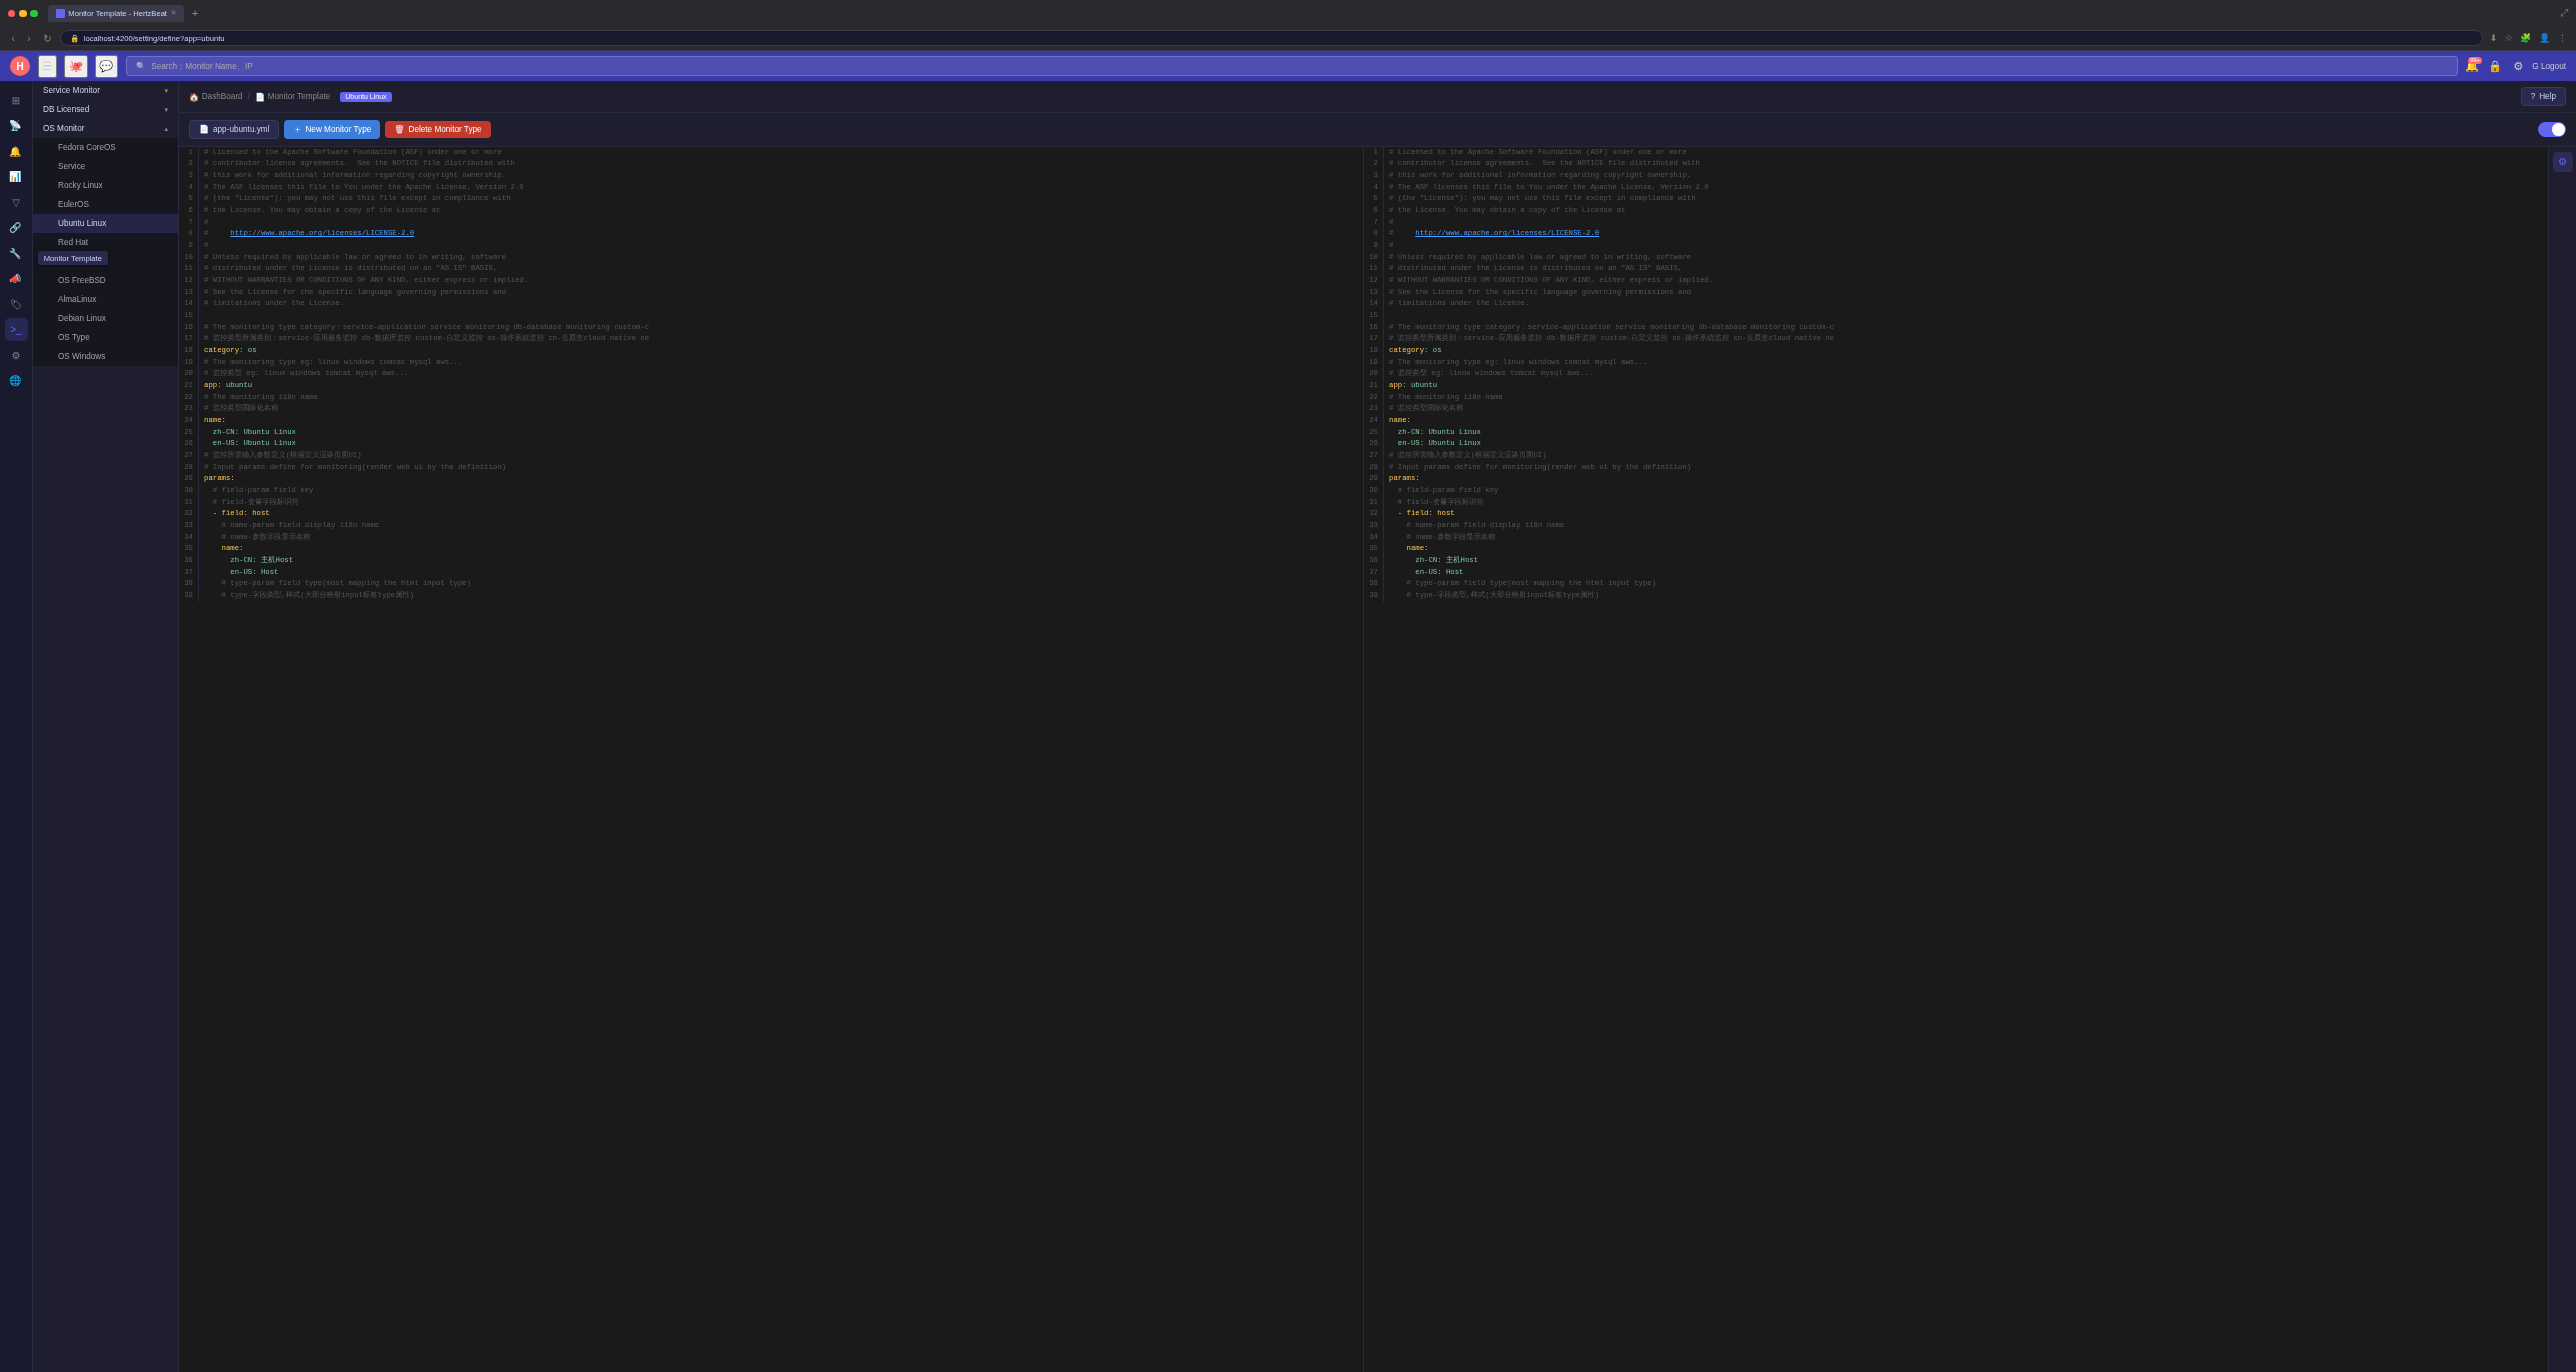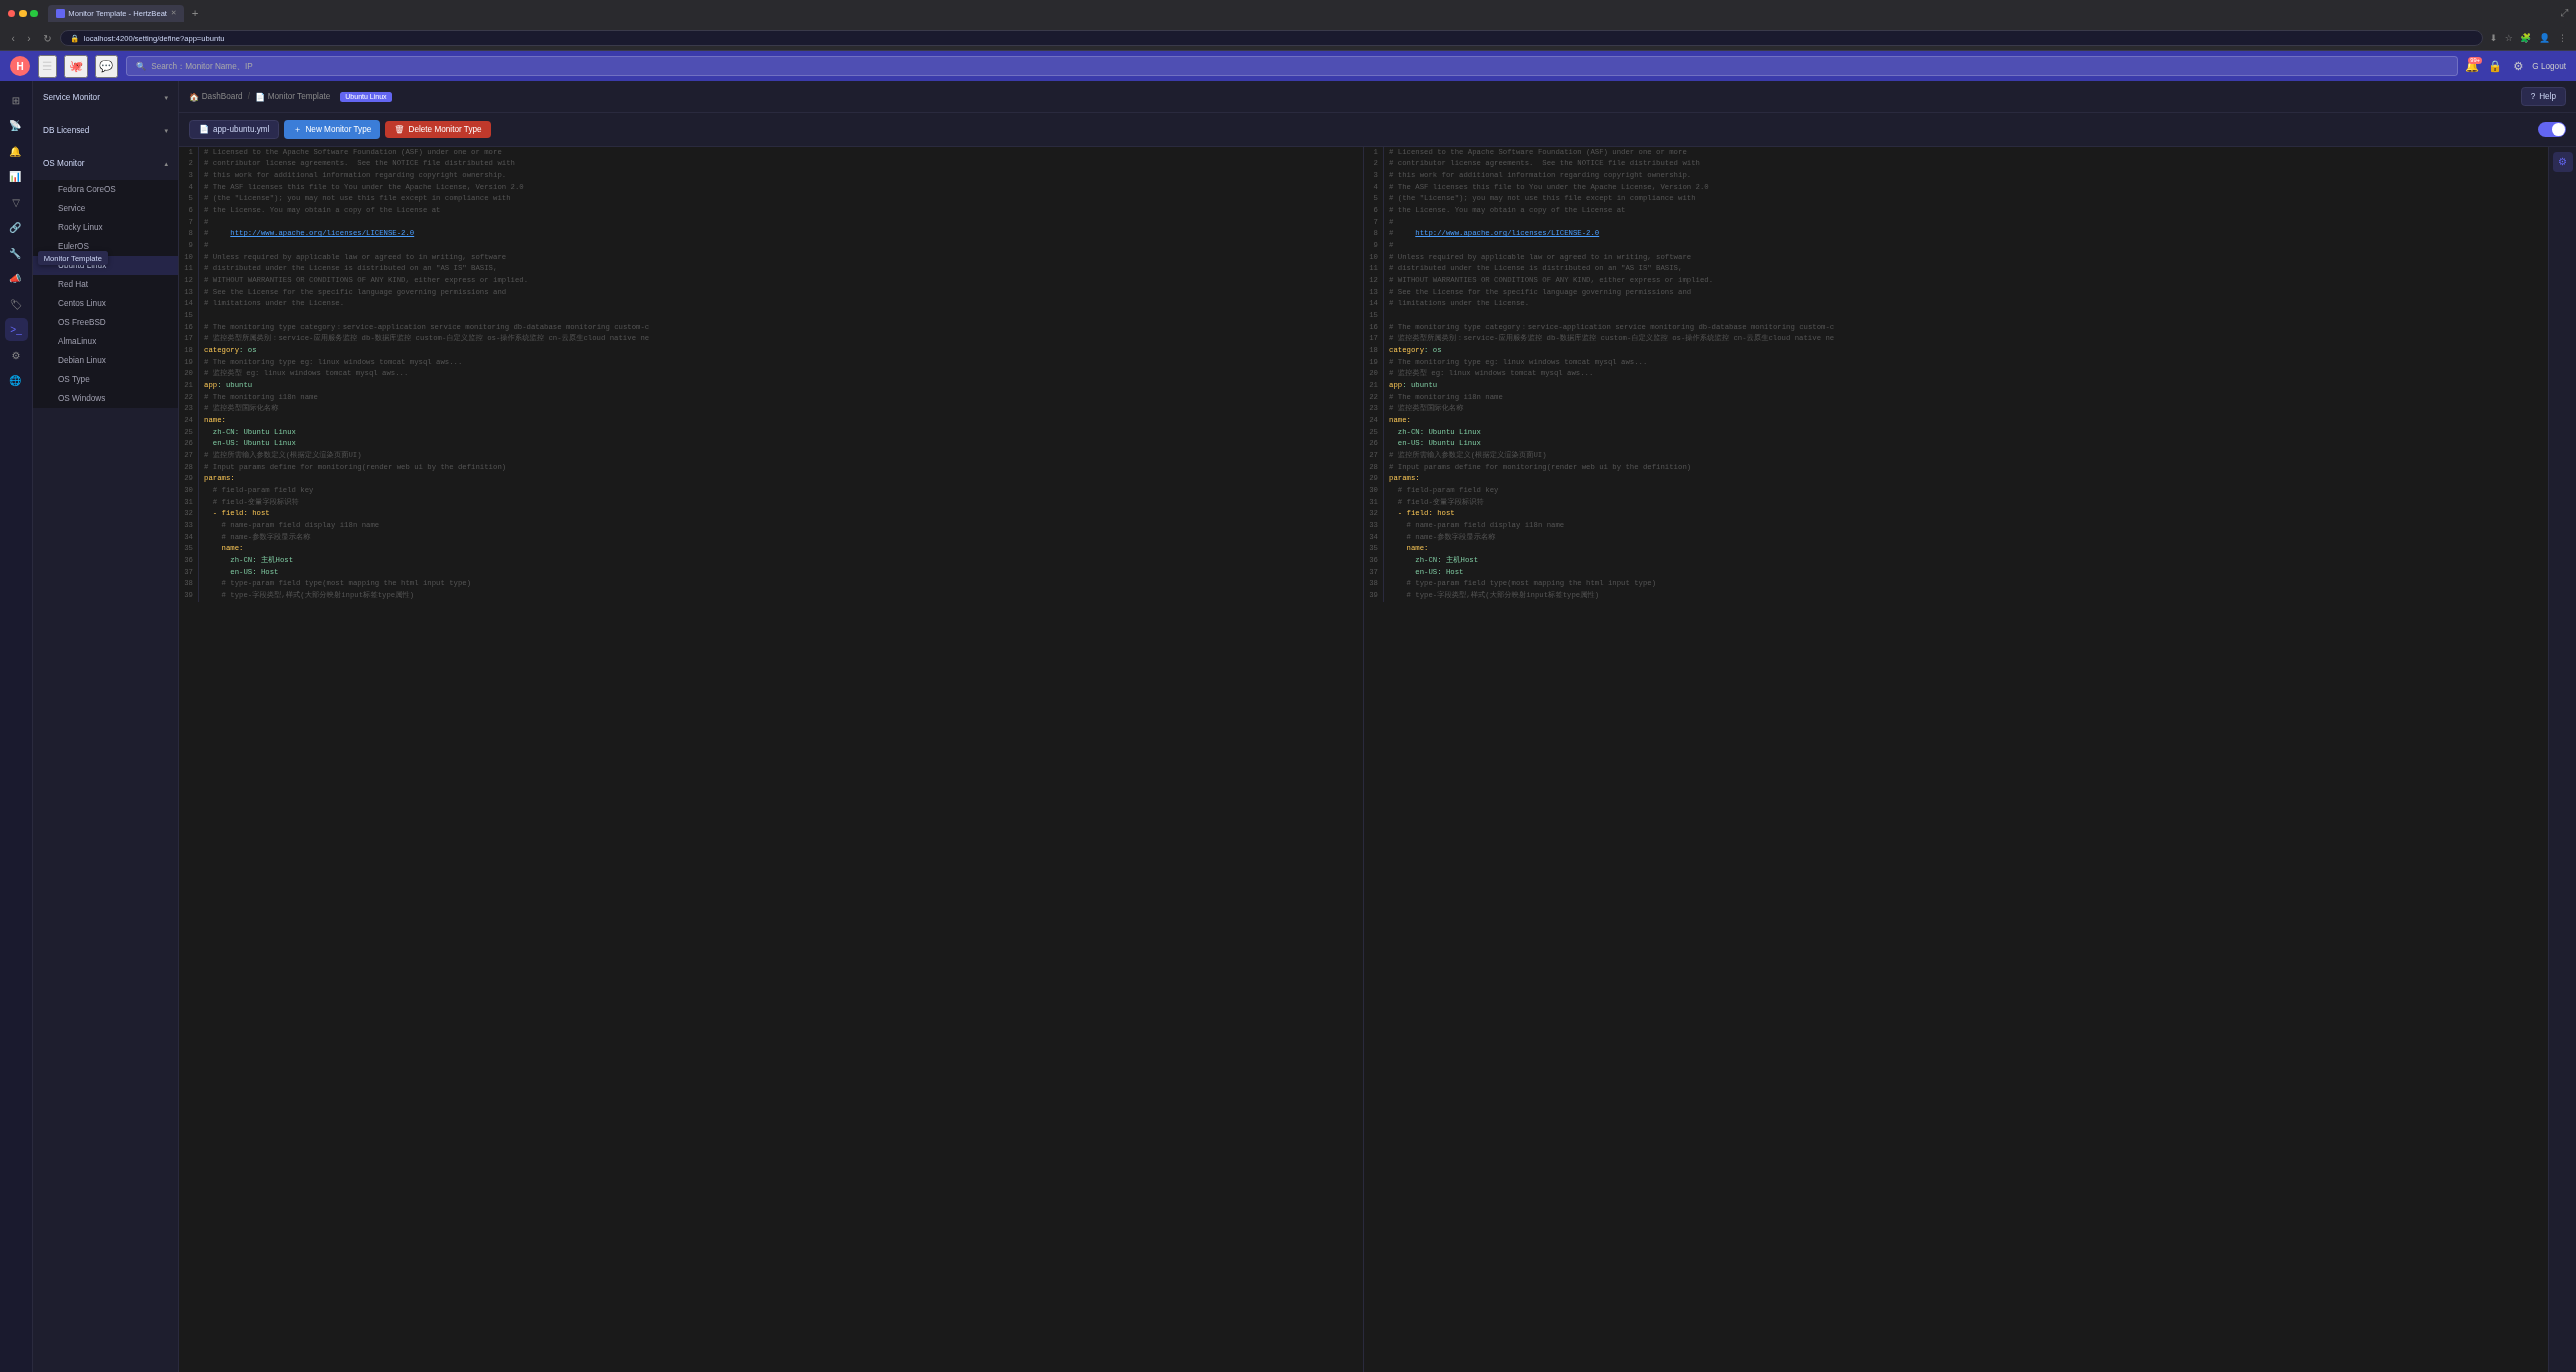--- a/index.html
+++ b/index.html
@@ -37,21 +37,21 @@
     .topbar-action { background: none; border: none; color: #ccc; cursor: pointer; font-size: 11.4px; padding: 1.3px; }
     .logout-btn { background: none; border: none; color: #ccc; cursor: pointer; font-size: 8.2px; }
 
     
     .sidebar-icons { width: 33px; background: #1a1a2e; display: flex; flex-direction: column; align-items: center; padding: 7.6px 0; gap: 2.5px; border-right: 0.6px solid #2a2a3e; }
     .sidebar-icon-btn { width: 23px; height: 23px; display: flex; align-items: center; justify-content: center; border-radius: 5px; cursor: pointer; color: #888; font-size: 10px; background: none; border: none; }
     .sidebar-icon-btn.active { background: rgba(99,102,241,0.2); color: #6366f1; }
 
     
     .sidebar { width: 146px; background: #1e1e2e; border-right: 0.6px solid #2a2a3e; overflow-y: auto; }
-    .sidebar-item { display: flex; align-items: center; justify-content: space-between; padding: 12px 10px; cursor: pointer; color: #cdd6f4; font-size: 8.2px; }
+    .sidebar-item { display: flex; align-items: center; justify-content: space-between; padding: 5px 10px; cursor: pointer; color: #cdd6f4; font-size: 8.2px; }
     .sidebar-item-left { display: flex; align-items: center; gap: 5px; }
     .sidebar-arrow { color: #888; font-size: 7px; }
     .sidebar-sub { background: #16161e; }
     .sidebar-sub-item { padding: 5px 10px 5px 25px; cursor: pointer; color: #a0a0b0; font-size: 8.2px; }
     .sidebar-sub-item.active { background: rgba(99,102,241,0.2); color: #cdd6f4; }
 
     
     .content { flex: 1; display: flex; flex-direction: column; background: #1a1a2e; overflow: hidden; }
 
     

